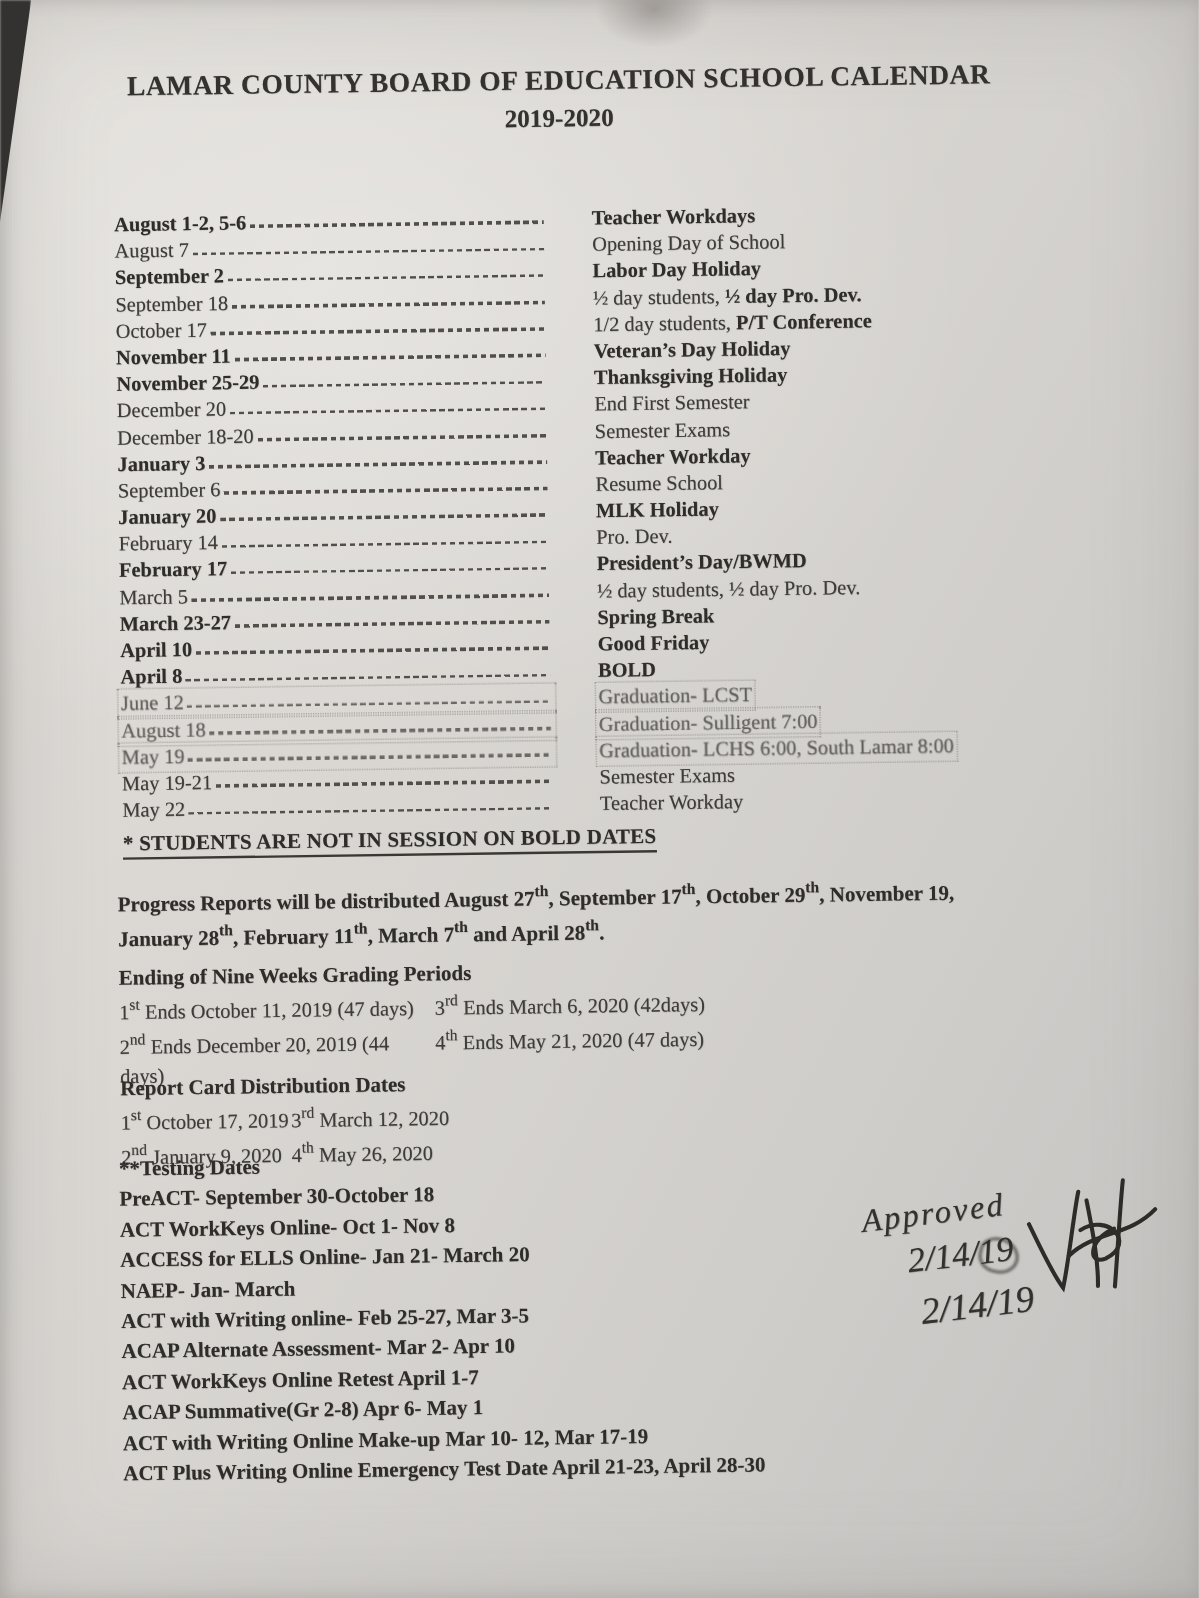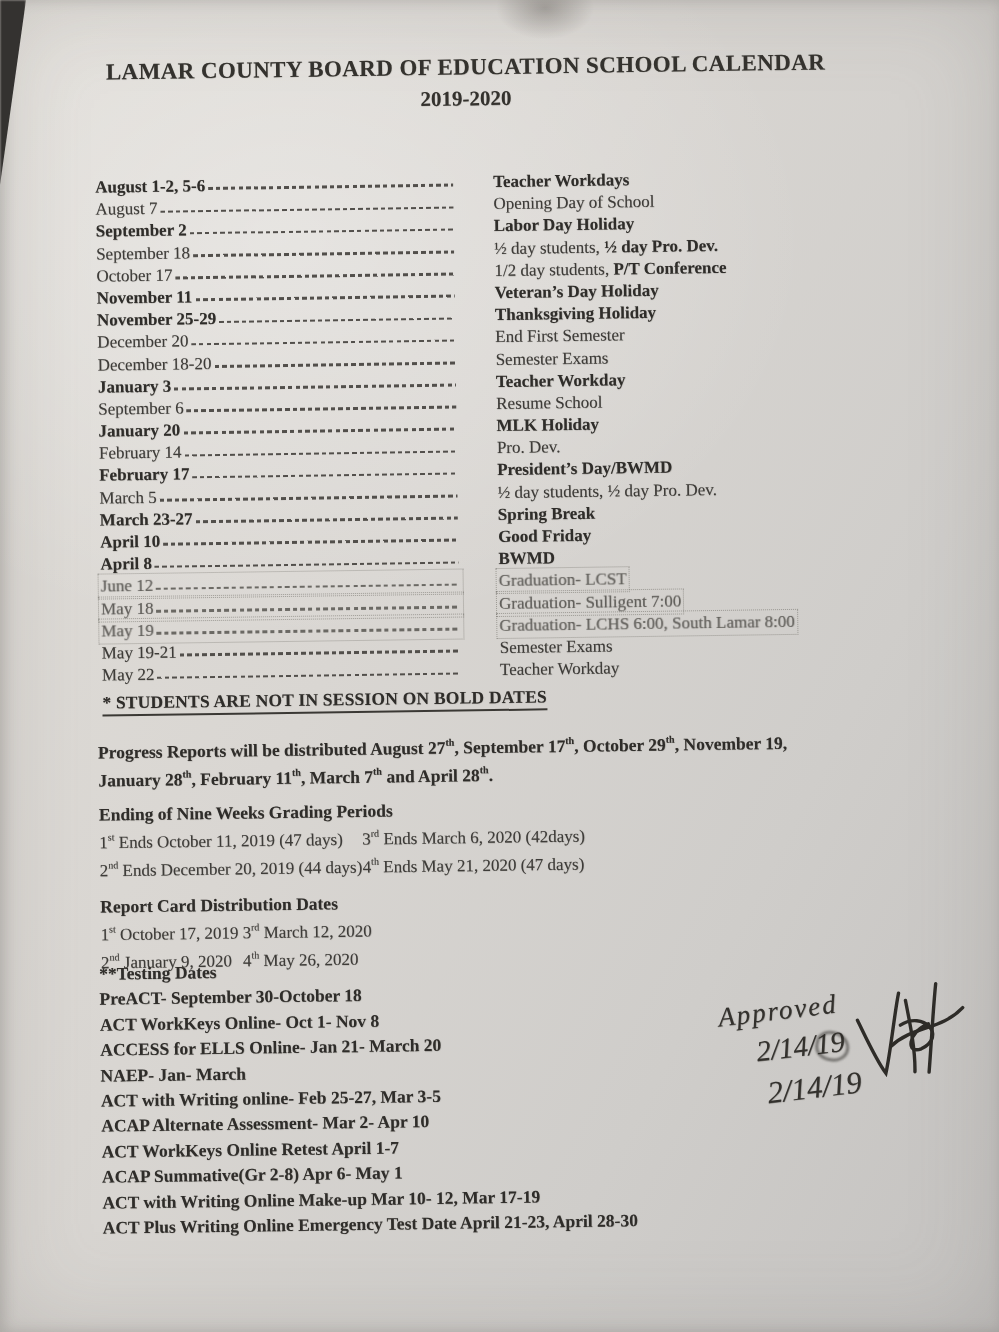--- a/index.html
+++ b/index.html
@@ -48,21 +48,21 @@
   .sm { color:#615f5b; filter:blur(0.3px); }
   .sm .leader { background:repeating-linear-gradient(90deg, #6b6964 0 4.5px, transparent 4.5px 7.6px); }
   .sm .cal-left, .sm .cal-desc { outline:1px dotted rgba(105,102,96,0.55); outline-offset:2px; }
   .footnote {
     margin-top:5px; font-weight:bold; font-size:17.5px; color:#2f2d2a;
     display:inline-block; border-bottom:2px solid #3a3834; padding-bottom:1px; letter-spacing:0.2px;
   }
 
   
   .progress { position:absolute; top:731px; left:95px; width:780px; font-size:17.5px; line-height:23.5px; font-weight:bold; color:#2f2d2a; }
-  sup { font-size:10px; position:relative; top:-1px; }
+  sup { font-size:13px; position:relative; top:-1px; }
   .sec-header { font-weight:bold; font-size:17.5px; color:#2f2d2a; }
   .grading { position:absolute; top:798px; left:95px; width:700px; font-size:17px; line-height:23.4px; }
   .grid2 { display:grid; grid-template-columns:263px auto; }
   .reportcards { position:absolute; top:890px; left:95px; width:500px; font-size:17px; line-height:23px; }
   .grid2b { display:grid; grid-template-columns:142px auto; }
   .testing { position:absolute; top:956px; left:93px; width:700px; font-size:17.5px; line-height:25.4px; font-weight:bold; color:#2f2d2a; }
 
   
   .annotation {
     position:absolute; top:992px; left:700px; width:290px; height:170px;
@@ -212,32 +212,32 @@
             <span class="cal-date">April 10</span>
             <span class="leader"></span>
           </span>
           <span class="cal-desc"><span>Good Friday</span></span>
         </div>
       <div class="cal-row b">
           <span class="cal-left">
             <span class="cal-date">April 8</span>
             <span class="leader"></span>
           </span>
-          <span class="cal-desc"><span>BWMD</span></span>
+          <span class="cal-desc"><span>BOLD</span></span>
         </div>
       <div class="cal-row sm">
           <span class="cal-left">
             <span class="cal-date">June 12</span>
             <span class="leader"></span>
           </span>
           <span class="cal-desc"><span>Graduation- LCST</span></span>
         </div>
       <div class="cal-row sm">
           <span class="cal-left">
-            <span class="cal-date">May 18</span>
+            <span class="cal-date">August 18</span>
             <span class="leader"></span>
           </span>
           <span class="cal-desc"><span>Graduation- Sulligent 7:00</span></span>
         </div>
       <div class="cal-row sm">
           <span class="cal-left">
             <span class="cal-date">May 19</span>
             <span class="leader"></span>
           </span>
           <span class="cal-desc"><span>Graduation- LCHS 6:00, South Lamar 8:00</span></span>

